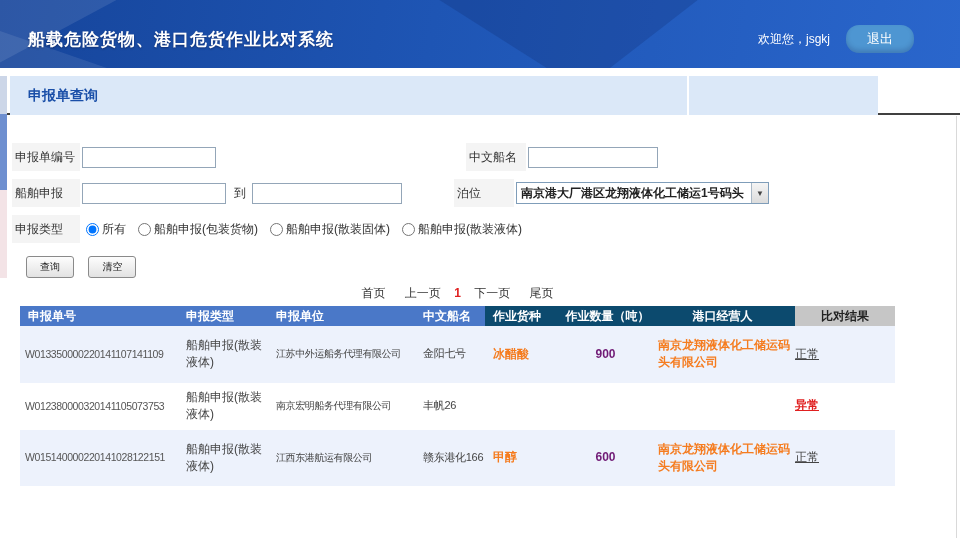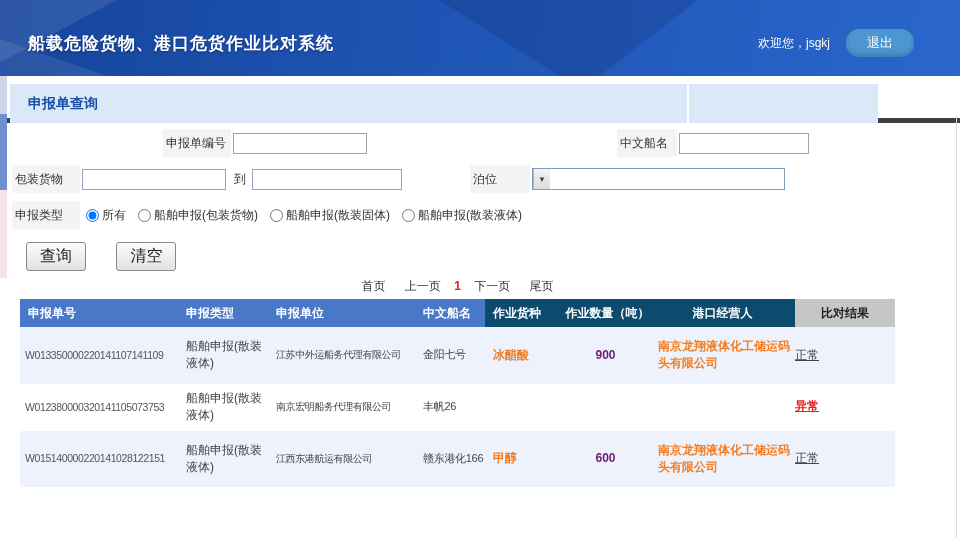--- a/index.html
+++ b/index.html
@@ -4,94 +4,94 @@
 <style>
   * { box-sizing: border-box; }
   html,body { margin:0; padding:0; }
   body {
     width:960px; height:538px; overflow:hidden; position:relative;
     background:#ffffff;
     font-family:"Liberation Sans","DejaVu Sans",sans-serif;
   }
 
   
-  .app-header { height:76px; position:relative; overflow:hidden;
+  .app-header { height:68px; position:relative; overflow:hidden;
     background:linear-gradient(100deg,#16459b 0%,#1e55b4 45%,#2a66cc 100%); }
   .deco1 { position:absolute; left:-10px; top:0; width:230px; height:68px;
     background:rgba(255,255,255,0.10); clip-path:polygon(0 0,55% 0,0 100%); }
   .deco2 { position:absolute; left:400px; top:-25px; width:330px; height:115px;
     background:rgba(8,28,88,0.20); clip-path:polygon(0 0,100% 0,55% 100%); }
   .deco3 { position:absolute; left:0; bottom:-8px; width:130px; height:45px;
     background:rgba(255,255,255,0.09); clip-path:polygon(0 100%,100% 100%,0 0); }
   .header-content { position:relative; z-index:2; display:flex; align-items:center;
     height:100%; padding:10px 46px 0 28px; }
   .app-title { flex:1; color:#fff; font-size:17px; font-weight:bold;
     letter-spacing:1px; text-shadow:0 1px 2px rgba(0,0,30,0.4); }
   .welcome { color:#fff; font-size:12px; margin-right:16px; }
   .logout-btn { background:#4e96d2; color:#fff; font-size:13px; border:none;
     border-radius:13px; padding:5px 21px; cursor:pointer;
     box-shadow:inset 0 -3px 5px rgba(0,0,60,0.18); }
 
   .header-gap { height:8px; background:#fff; }
 
   
-  .tabbar-wrap { height:39px; background:#fff; border-bottom:5px solid #404040; position:relative; }
+  .tabbar-wrap { height:39px; background:#fff; border-bottom:2px solid #404040; position:relative; }
   .tabbar { position:absolute; left:10px; top:0; width:868px; height:39px; background:#dbe8f8; }
   .tab-title { position:absolute; left:18px; top:11px; color:#1a4fa8; font-weight:bold; font-size:14px; }
   .tab-divider { position:absolute; left:677px; top:0; width:2px; height:39px; background:#fff; }
 
   
   .left-strip { position:absolute; left:0; top:76px; width:7px; z-index:6; }
   .strip-a { height:38px; background:#ccd6e8; }
   .strip-b { height:76px; background:#6e8fd0; }
   .strip-c { height:88px; background:#f3e3e6; }
 
   
   .right-edge { position:absolute; right:3px; top:116px; height:422px; width:1px; background:#d9d9d9; }
 
   
   .form-area { padding-left:12px; }
   .form-row { display:flex; align-items:center; margin-top:8px; }
-  .form-row.first { margin-top:6px;justify-content:center; }
+  .form-row.first { margin-top:28px; }
   .flabel { width:68px; height:28px; background:#f4f4f4; display:flex; align-items:center;
     font-size:12px; color:#333; padding-left:3px; flex-shrink:0; }
   .flabel.rlabel { width:60px; }
   .tinput { height:21px; border:1px solid #94a6b8; font-size:12px; padding:0 3px; margin-left:2px; background:#fff; }
   .in-declno { width:134px; }
   .in-ship { width:130px; margin-left:2px; }
   .in-date { width:144px; }
   .in-date2 { width:150px; }
   .to-label { font-size:12px; color:#333; margin:0 4px 0 8px; }
   .sp-a { margin-left:250px; }
-  .sp-b { margin-left:68px; }
+  .sp-b { margin-left:52px; }
 
   .select-box { margin-left:2px; width:253px; height:22px; border:1px solid #7f9db9;
     background:#fff; display:flex; align-items:stretch; cursor:pointer; }
   .select-text { flex:1; font-size:12px; font-weight:600; color:#222; line-height:20px;
     padding:0 4px; white-space:nowrap; overflow:hidden; }
   .select-arrow { width:17px; background:linear-gradient(#f4f4f4,#dcdcdc);
     border-left:1px solid #a9b8c6; display:flex; align-items:center; justify-content:center;
     font-size:8px; color:#444; }
 
   .radio-group { display:flex; align-items:center; margin-left:6px; font-size:12px; color:#333; }
   .radio-group label { display:flex; align-items:center; margin-right:12px; cursor:pointer; }
   .radio-group input { margin:0 3px 0 0; }
 
   .btn-row { margin:13px 0 0 14px; }
-  .btn-classic { font-size:16px; color:#222; padding:3px 13px; margin-right:26px;
+  .btn-classic { font-size:10px; color:#222; padding:3px 13px; margin-right:10px;
     background:linear-gradient(#fdfdfd,#e2e2e2); border:1px solid #8a8a8a; border-radius:3px; cursor:pointer; }
 
   
   .pagination { width:875px; margin:7px 0 4px 20px; text-align:center; font-size:12px; color:#333; }
   .pagination .pg { margin:6px 8px; cursor:pointer; }
   .page-current { color:#e02020; font-weight:bold; margin:0 2px; }
 
   
   .results-table { margin-left:20px; width:875px; border-collapse:collapse; table-layout:fixed; }
-  .results-table th { height:28px; font-size:12px; font-weight:bold; color:#fff;
+  .results-table th { height:20px; font-size:12px; font-weight:bold; color:#fff;
     text-align:left; padding:0 0 0 8px; white-space:nowrap; overflow:hidden; }
   th.group-blue { background:#4a78c8; }
   th.group-orange { background:#0c4a6e; }
   th.group-gray { background:#c6c6c6; color:#222; text-align:center; padding-left:0; }
   th.col-5, th.col-6 { text-align:center; padding-left:0; }
   .results-table td { font-size:12px; color:#444; padding:6px 4px 6px 8px;
     vertical-align:middle; line-height:1.45; background:#fff; }
   .results-table tbody tr:nth-child(odd) td { background:#edf2fc; }
   .results-table tbody tr.tall td { padding-top:11px; padding-bottom:11px; }
   td.c-no { font-size:10.5px; letter-spacing:-0.4px; white-space:nowrap; overflow:hidden; color:#555; padding-left:5px; }
@@ -135,26 +135,27 @@
 <div class="form-area">
 
   <div class="form-row first">
     <div class="flabel">申报单编号</div>
     <input class="tinput in-declno" type="text" value="" style="">
     <div class="flabel rlabel sp-a">中文船名</div>
     <input class="tinput in-ship" type="text" value="" style="">
   </div>
 
   <div class="form-row">
-    <div class="flabel">包装货物</div>
+    <div class="flabel">船舶申报</div>
     <input class="tinput in-date" type="text" value="" style="">
     <span class="to-label">到</span>
     <input class="tinput in-date2" type="text" value="" style="">
     <div class="flabel rlabel sp-b">泊位</div>
     <div class="select-box">
+      <div class="select-text">南京港大厂港区龙翔液体化工储运1号码头</div>
       <div class="select-arrow">▼</div>
     </div>
   </div>
 
   <div class="form-row">
     <div class="flabel">申报类型</div>
     <div class="radio-group">
         <label>
           <input type="radio" name="declareType" checked="" style="">
           <span>所有</span>

